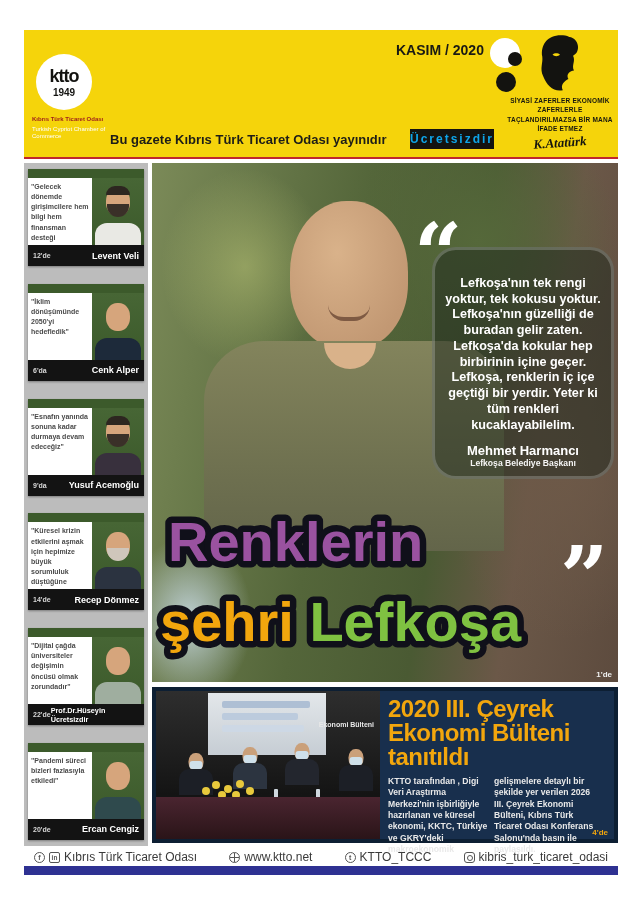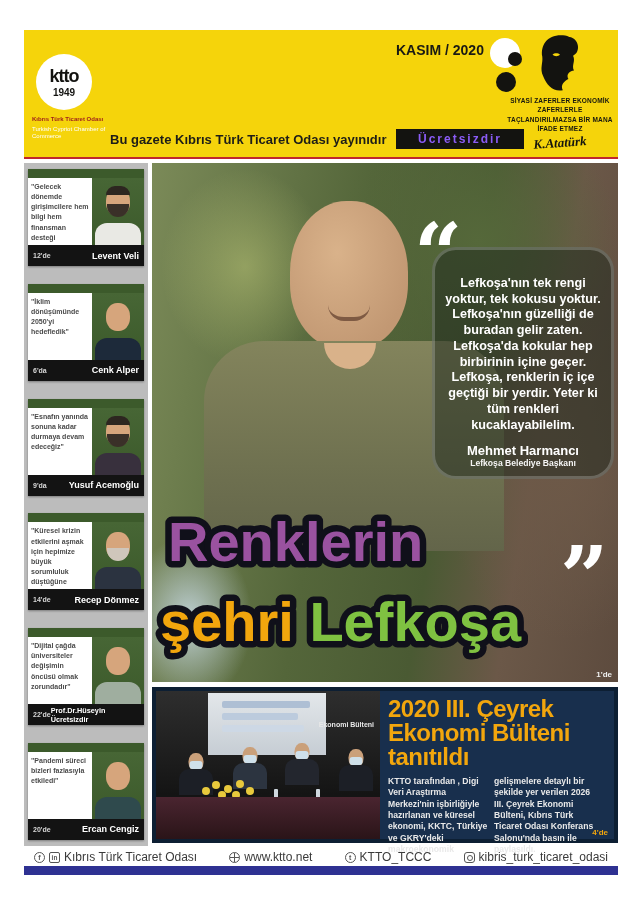--- a/index.html
+++ b/index.html
@@ -6,22 +6,22 @@
   .page{position:relative;width:642px;height:899px;background:#fff;overflow:hidden;
         font-family:"Liberation Sans",sans-serif;}
 
   
   .masthead{position:absolute;left:24px;top:30px;width:594px;height:127px;
             background:#F5D40B;border-bottom:2px solid #c0272d;}
   .mh-title{position:absolute;left:76px;top:-14px;font-family:"Liberation Serif",serif;
             font-weight:700;font-size:128px;line-height:1;letter-spacing:-6px;color:#161612;}
   .mh-issue{position:absolute;left:372px;top:12px;font-size:14px;font-weight:700;color:#191914;}
   .mh-tagline{position:absolute;left:86px;bottom:10px;font-size:13px;font-weight:700;color:#1d1d18;}
-  .mh-price{position:absolute;left:372px;bottom:8px;background:#131310;color:#8b5cf6;
-            font-size:12px;font-weight:700;letter-spacing:2px;padding:3px 22px;}
+  .mh-price{position:absolute;left:386px;bottom:8px;background:#131310;color:#0ea5e9;
+            font-size:12px;font-weight:700;letter-spacing:2px;padding:3px 0;}
   .motif-white{position:absolute;left:466px;top:8px;width:30px;height:30px;border-radius:50%;background:#fff;}
   .motif-notch{position:absolute;left:484px;top:22px;width:14px;height:14px;border-radius:50%;background:#131310;}
   .motif-black{position:absolute;left:472px;top:42px;width:20px;height:20px;border-radius:50%;background:#131310;}
 
   .logo{position:absolute;left:8px;top:22px;width:76px;height:100px;}
   .logo-circle{position:absolute;left:4px;top:2px;width:56px;height:56px;border-radius:50%;
                background:#fff;display:flex;flex-direction:column;align-items:center;justify-content:center;}
   .logo-acronym{font-weight:700;font-size:18px;color:#131310;letter-spacing:-1px;line-height:1;}
   .logo-year{font-weight:700;font-size:10px;color:#131310;margin-top:2px;}
   .logo-l1{position:absolute;left:0;top:64px;width:100%;font-size:6px;font-weight:700;color:#9d1c1c;line-height:1.3;}

